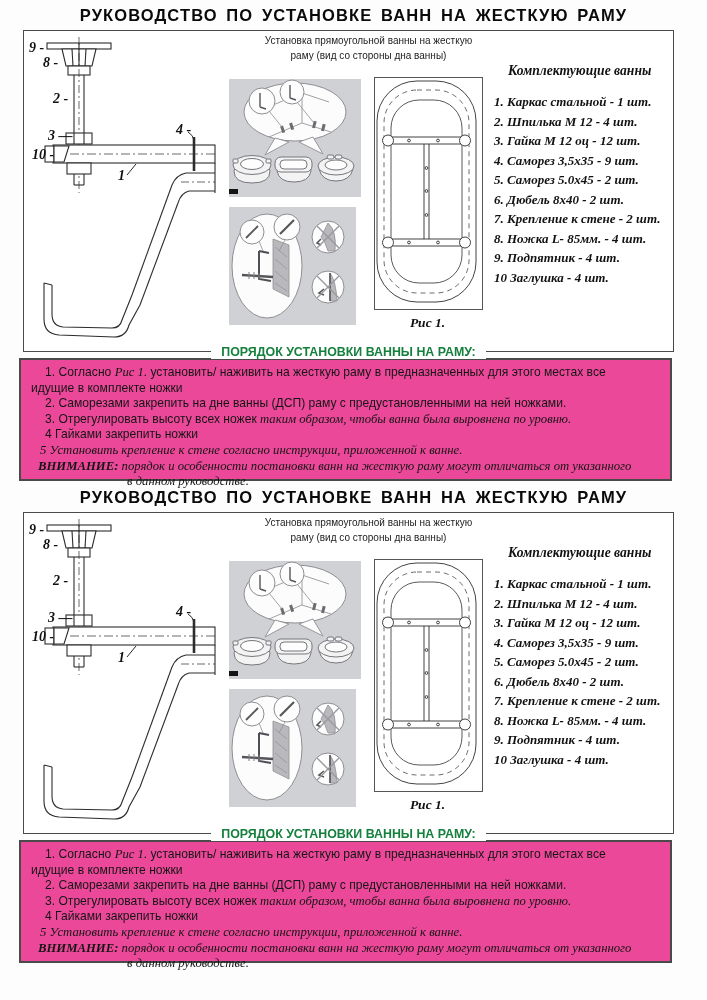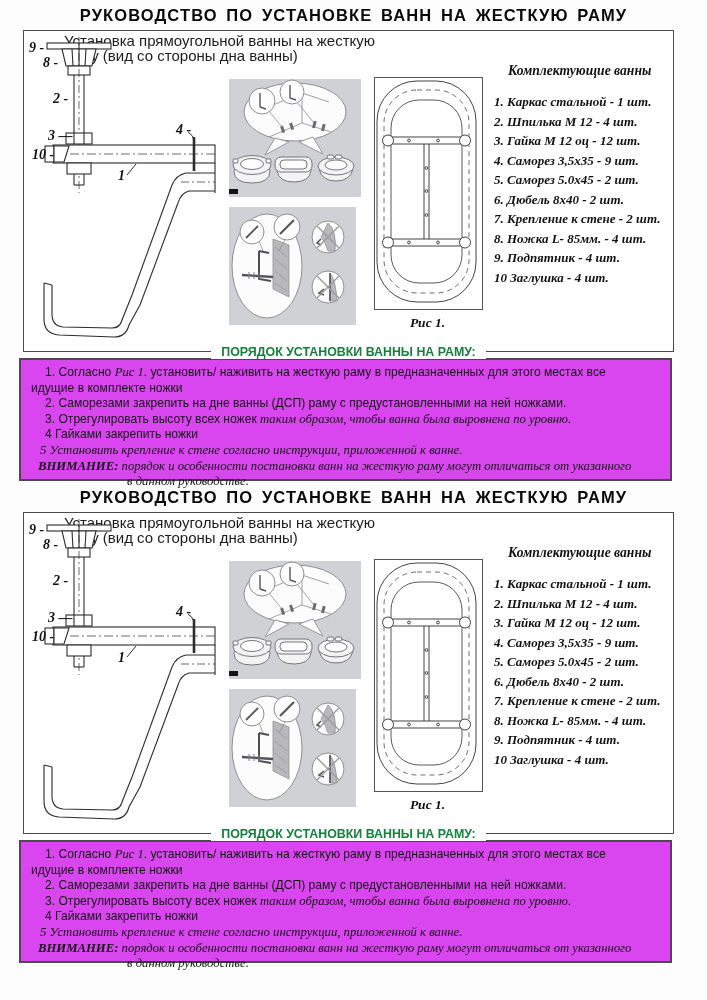--- a/index.html
+++ b/index.html
@@ -15,22 +15,22 @@
     position:absolute;top:2px;left:0;width:100%;text-align:center;
     font-size:16.5px;font-weight:bold;letter-spacing:1.1px;color:#0a0a0a;
     word-spacing:3px;
   }
 
   .diagram-box{
     position:absolute;left:23px;top:26px;width:649px;height:320px;
     border:1.5px solid #4a4a4a;background:#fff;
   }
   .subtitle{
-    position:absolute;top:3px;left:40px;right:0;
-    font-size:15px;line-height:14.5px;color:#1c1c1c;
+    position:absolute;top:3px;left:40px;right:0;text-align:center;
+    font-size:10px;line-height:14.5px;color:#1c1c1c;
   }
   .order-heading{
     position:absolute;left:0;right:0;bottom:-9px;text-align:center;z-index:3;
   }
   .order-heading span{
     background:#fff;padding:0 10px;font-size:12.4px;font-weight:bold;color:#15803d;
   }
 
   .leg-svg{position:absolute;left:2px;top:2px;}
   .leg-label{font-family:"Liberation Serif",serif;font-style:italic;font-weight:600;font-size:14px;fill:#111;}
@@ -45,21 +45,21 @@
     font-family:"Liberation Serif",serif;font-style:italic;font-weight:600;font-size:13.5px;color:#111;
   }
 
   .parts{position:absolute;left:470px;top:32px;width:178px;
     font-family:"Liberation Serif",serif;font-style:italic;font-weight:600;color:#121212;}
   .parts-heading{font-size:13.6px;margin:0 5px 13px 14px;}
   .part-item{font-size:13px;line-height:19.5px;white-space:nowrap;}
 
   .steps-box{
     position:absolute;left:19px;top:354px;width:653px;height:123px;
-    border:2px solid #4a4a4a;background:#d946ef;box-sizing:border-box;
+    border:2px solid #4a4a4a;background:#ec4899;box-sizing:border-box;
     padding:5px 6px 0 10px;
   }
   .step{font-size:12.1px;line-height:15.6px;color:#151515;}
   .ind{padding-left:14px;}
   .ind5{padding-left:9px;}
   .step em,.warn em{
     font-family:"Liberation Serif",serif;font-style:italic;font-size:12.7px;font-weight:500;
   }
   .warn{font-family:"Liberation Serif",serif;font-style:italic;font-size:12.7px;line-height:15.4px;color:#151515;}
   .warn.first{margin-top:0;padding-left:7px;}

